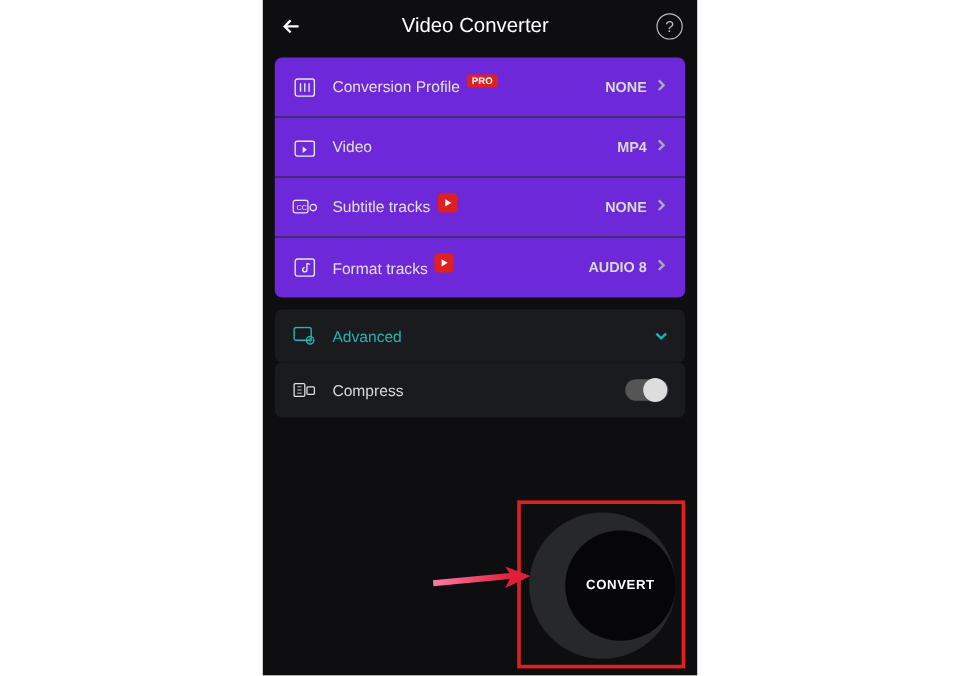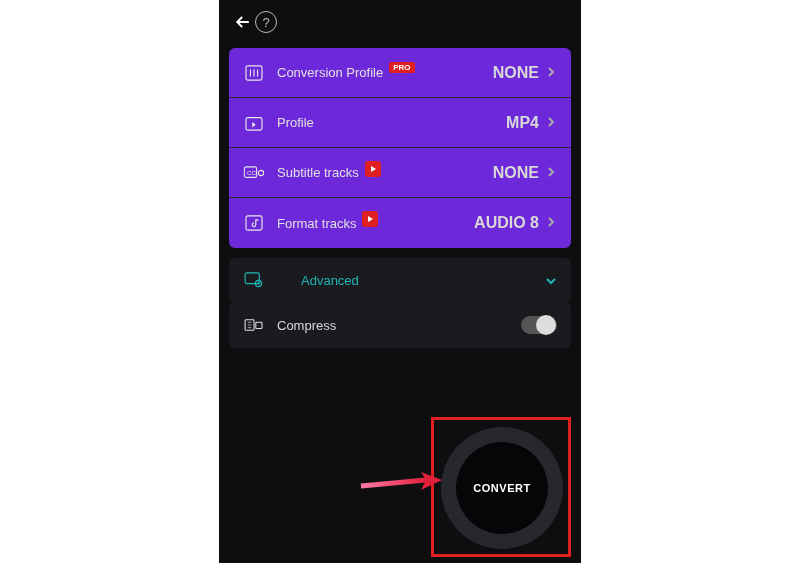--- a/index.html
+++ b/index.html
@@ -80,21 +80,21 @@
   .row-label {
     flex: 1;
     color: #e0e0e0;
     font-size: 13px;
     display: flex;
     align-items: center;
     gap: 6px;
   }
   .row-value {
     color: #d8d8d8;
-    font-size: 16px;
+    font-size: 12px;
     font-weight: 600;
     margin-right: 8px;
   }
   .chevron {
     color: #aaa;
     width: 10px;
   }
   .pro-badge {
     background: #e02020;
     color: #fff;
@@ -125,21 +125,20 @@
     margin-left: 1px;
   }
   .adv-row {
     background: #1a1b1f;
     margin: 10px 10px 0 10px;
     border-radius: 6px;
     height: 44px;
     display: flex;
     align-items: center;
     padding: 0 14px;
-    gap: 24px;
   }
   .adv-row .row-label { color: #1fb5b5; }
   .adv-row .row-icon { color: #1fb5b5; }
   .adv-chevron { color: #1fb5b5; }
   .compress-row {
     background: #1a1b1f;
     margin: 0 10px 0 10px;
     border-radius: 6px;
     height: 46px;
     display: flex;
@@ -173,21 +172,21 @@
   .convert-outer {
     width: 122px;
     height: 122px;
     background: #26282c;
     border-radius: 50%;
     position: absolute;
     top: 7px;
     left: 7px;
     display: flex;
     align-items: center;
-    justify-content: center;
+    justify-content: flex-end;
   }
   .convert-inner {
     width: 92px;
     height: 92px;
     background: #060608;
     border-radius: 50%;
     display: flex;
     align-items: center;
     justify-content: center;
     color: #fff;
@@ -208,20 +207,21 @@
 <body>
 
 <div class="phone">
 
   <div class="header">
     <div class="back-btn">
       <svg width="20" height="20" viewBox="0 0 24 24" fill="none" stroke="currentColor" stroke-width="2.2">
           <path d="M19 12H5M11 18l-6-6 6-6"></path>
         </svg>
     </div>
+    <div class="title">Video Converter</div>
     <div class="help-btn">?</div>
   </div>
 
   <div class="list">
 
     <div class="row">
       <div class="row-icon">
         <svg width="18" height="16" viewBox="0 0 20 18" fill="none" stroke="currentColor" stroke-width="1.3">
             <rect x="1" y="1" width="18" height="16" rx="2"></rect>
             <path d="M6 5v8M10 5v8M14 5v8"></path>
@@ -240,21 +240,21 @@
     </div>
 
     <div class="row">
       <div class="row-icon">
         <svg width="18" height="16" viewBox="0 0 20 18" fill="none" stroke="currentColor" stroke-width="1.3">
             <rect x="1" y="3" width="18" height="14" rx="2"></rect>
             <path d="M4 1v4M8 8l4 3-4 3V8z" fill="currentColor" stroke="none"></path>
           </svg>
       </div>
       <div class="row-label">
-        <span>Profile</span>
+        <span>Video</span>
       </div>
       <div class="row-value">MP4</div>
       <div class="chevron">
         <svg width="8" height="12" viewBox="0 0 8 12" fill="none" stroke="currentColor" stroke-width="2">
             <path d="M2 2l4 4-4 4"></path>
           </svg>
       </div>
     </div>
 
 

